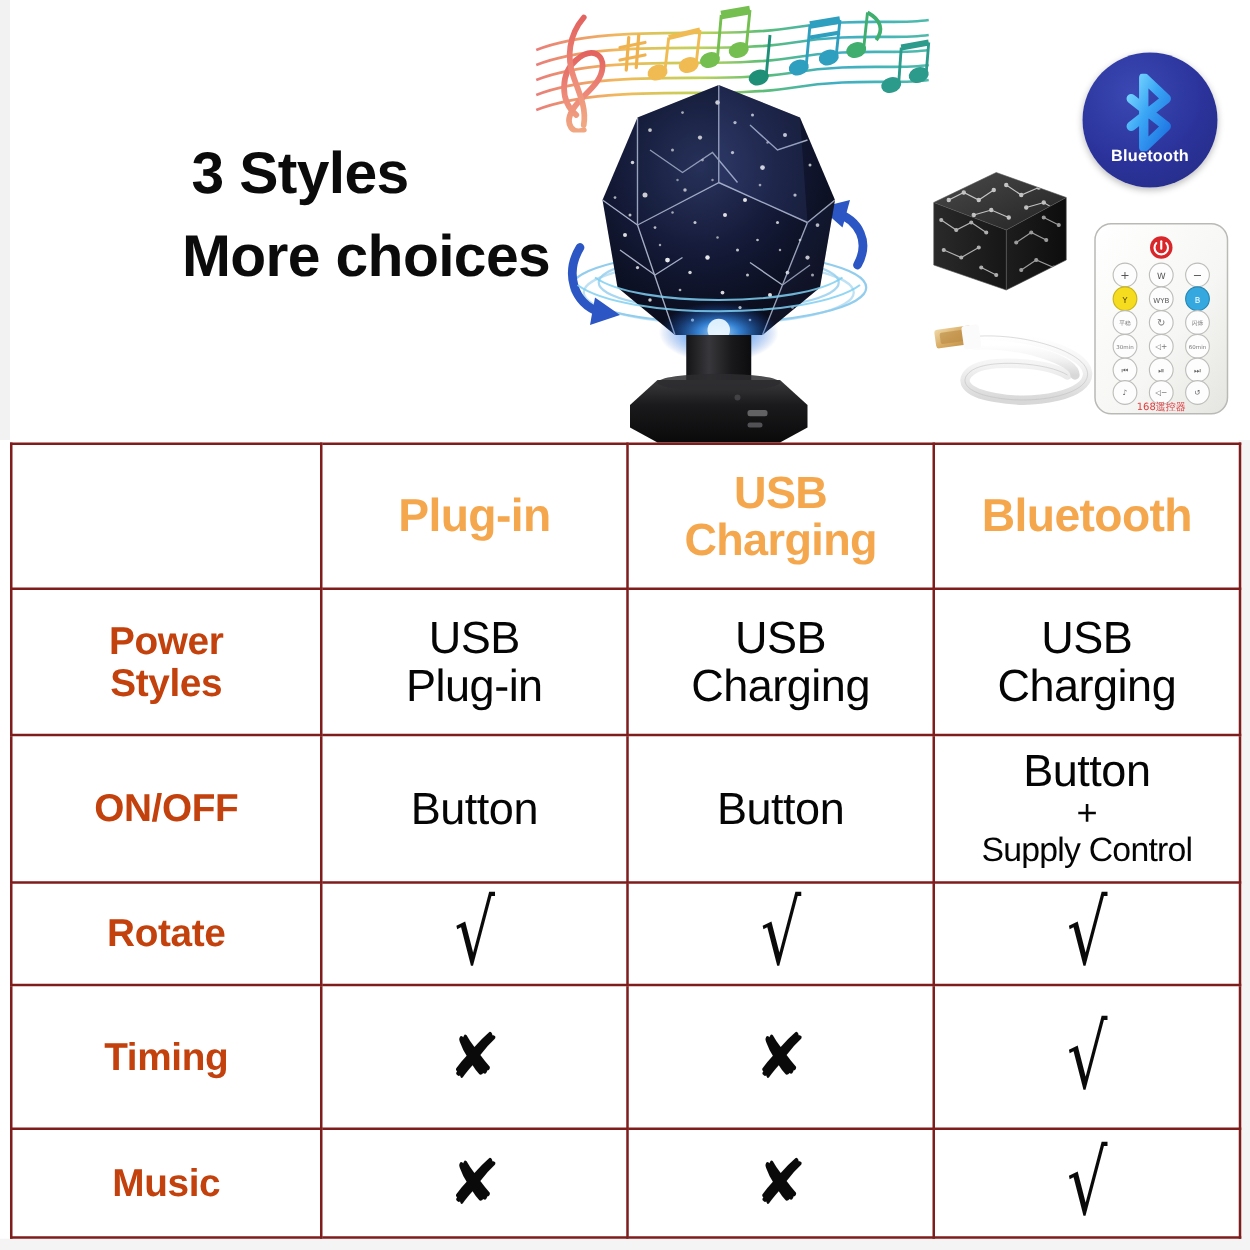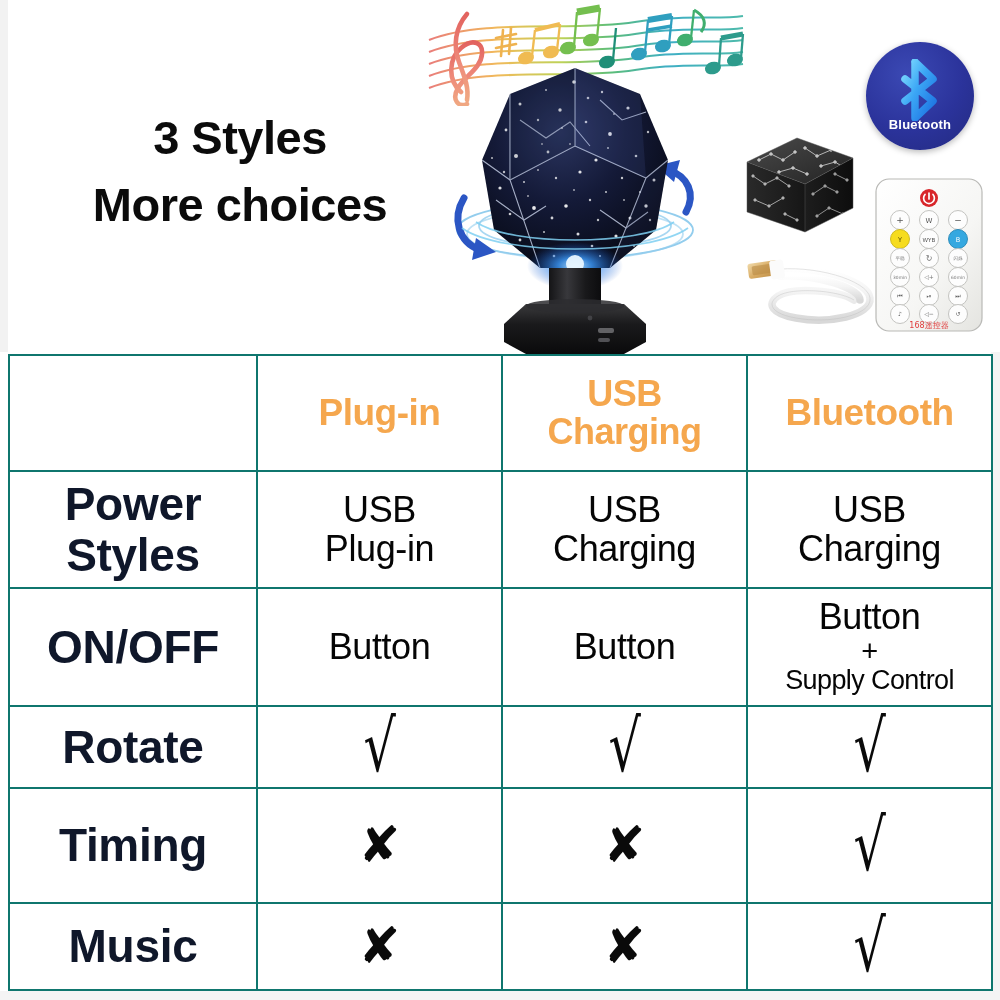--- a/index.html
+++ b/index.html
@@ -52,21 +52,21 @@
     left: 40px;
     top: 105px;
     width: 400px;
     color: #0b0b0b;
     font-weight: bold;
     font-size: 47px;
     line-height: 1.42;
     letter-spacing: -0.5px;
   }
   .headline .line1 { display: block; text-align: center; }
-  .headline .line2 { display: block; text-align: center; }
+  .headline .line2 { display: block; text-align: right; }
 
   
   .music-staff {
     position: absolute;
     left: 425px;
     top: -4px;
     width: 320px;
     height: 110px;
   }
 
@@ -141,21 +141,21 @@
   .cmp-table {
     position: absolute;
     left: 8px;
     top: 354px;
     width: 983px;
     height: 637px;
     border-collapse: collapse;
     table-layout: fixed;
   }
   .cmp-table td {
-    border: 2px solid #0f766e;
+    border: 2px solid #7f1d1d;
     text-align: center;
     vertical-align: middle;
     padding: 0 4px;
     background: #ffffff;
   }
   .col-label  { width: 248px; }
   .col-plug   { width: 245px; }
   .col-usb    { width: 245px; }
   .col-bt     { width: 245px; }
 
@@ -169,23 +169,23 @@
   .hdr {
     color: #f5a74e;
     font-weight: bold;
     font-size: 37px;
     line-height: 1.06;
     letter-spacing: -0.5px;
   }
   .hdr-two { font-size: 36px; }
 
   .rowlbl {
-    color: #0f172a;
+    color: #c2410c;
     font-weight: bold;
-    font-size: 46px;
+    font-size: 31px;
     line-height: 1.1;
     letter-spacing: -0.3px;
   }
 
   .val {
     color: #050505;
     font-size: 36px;
     line-height: 1.08;
     font-weight: normal;
     letter-spacing: -0.4px;

